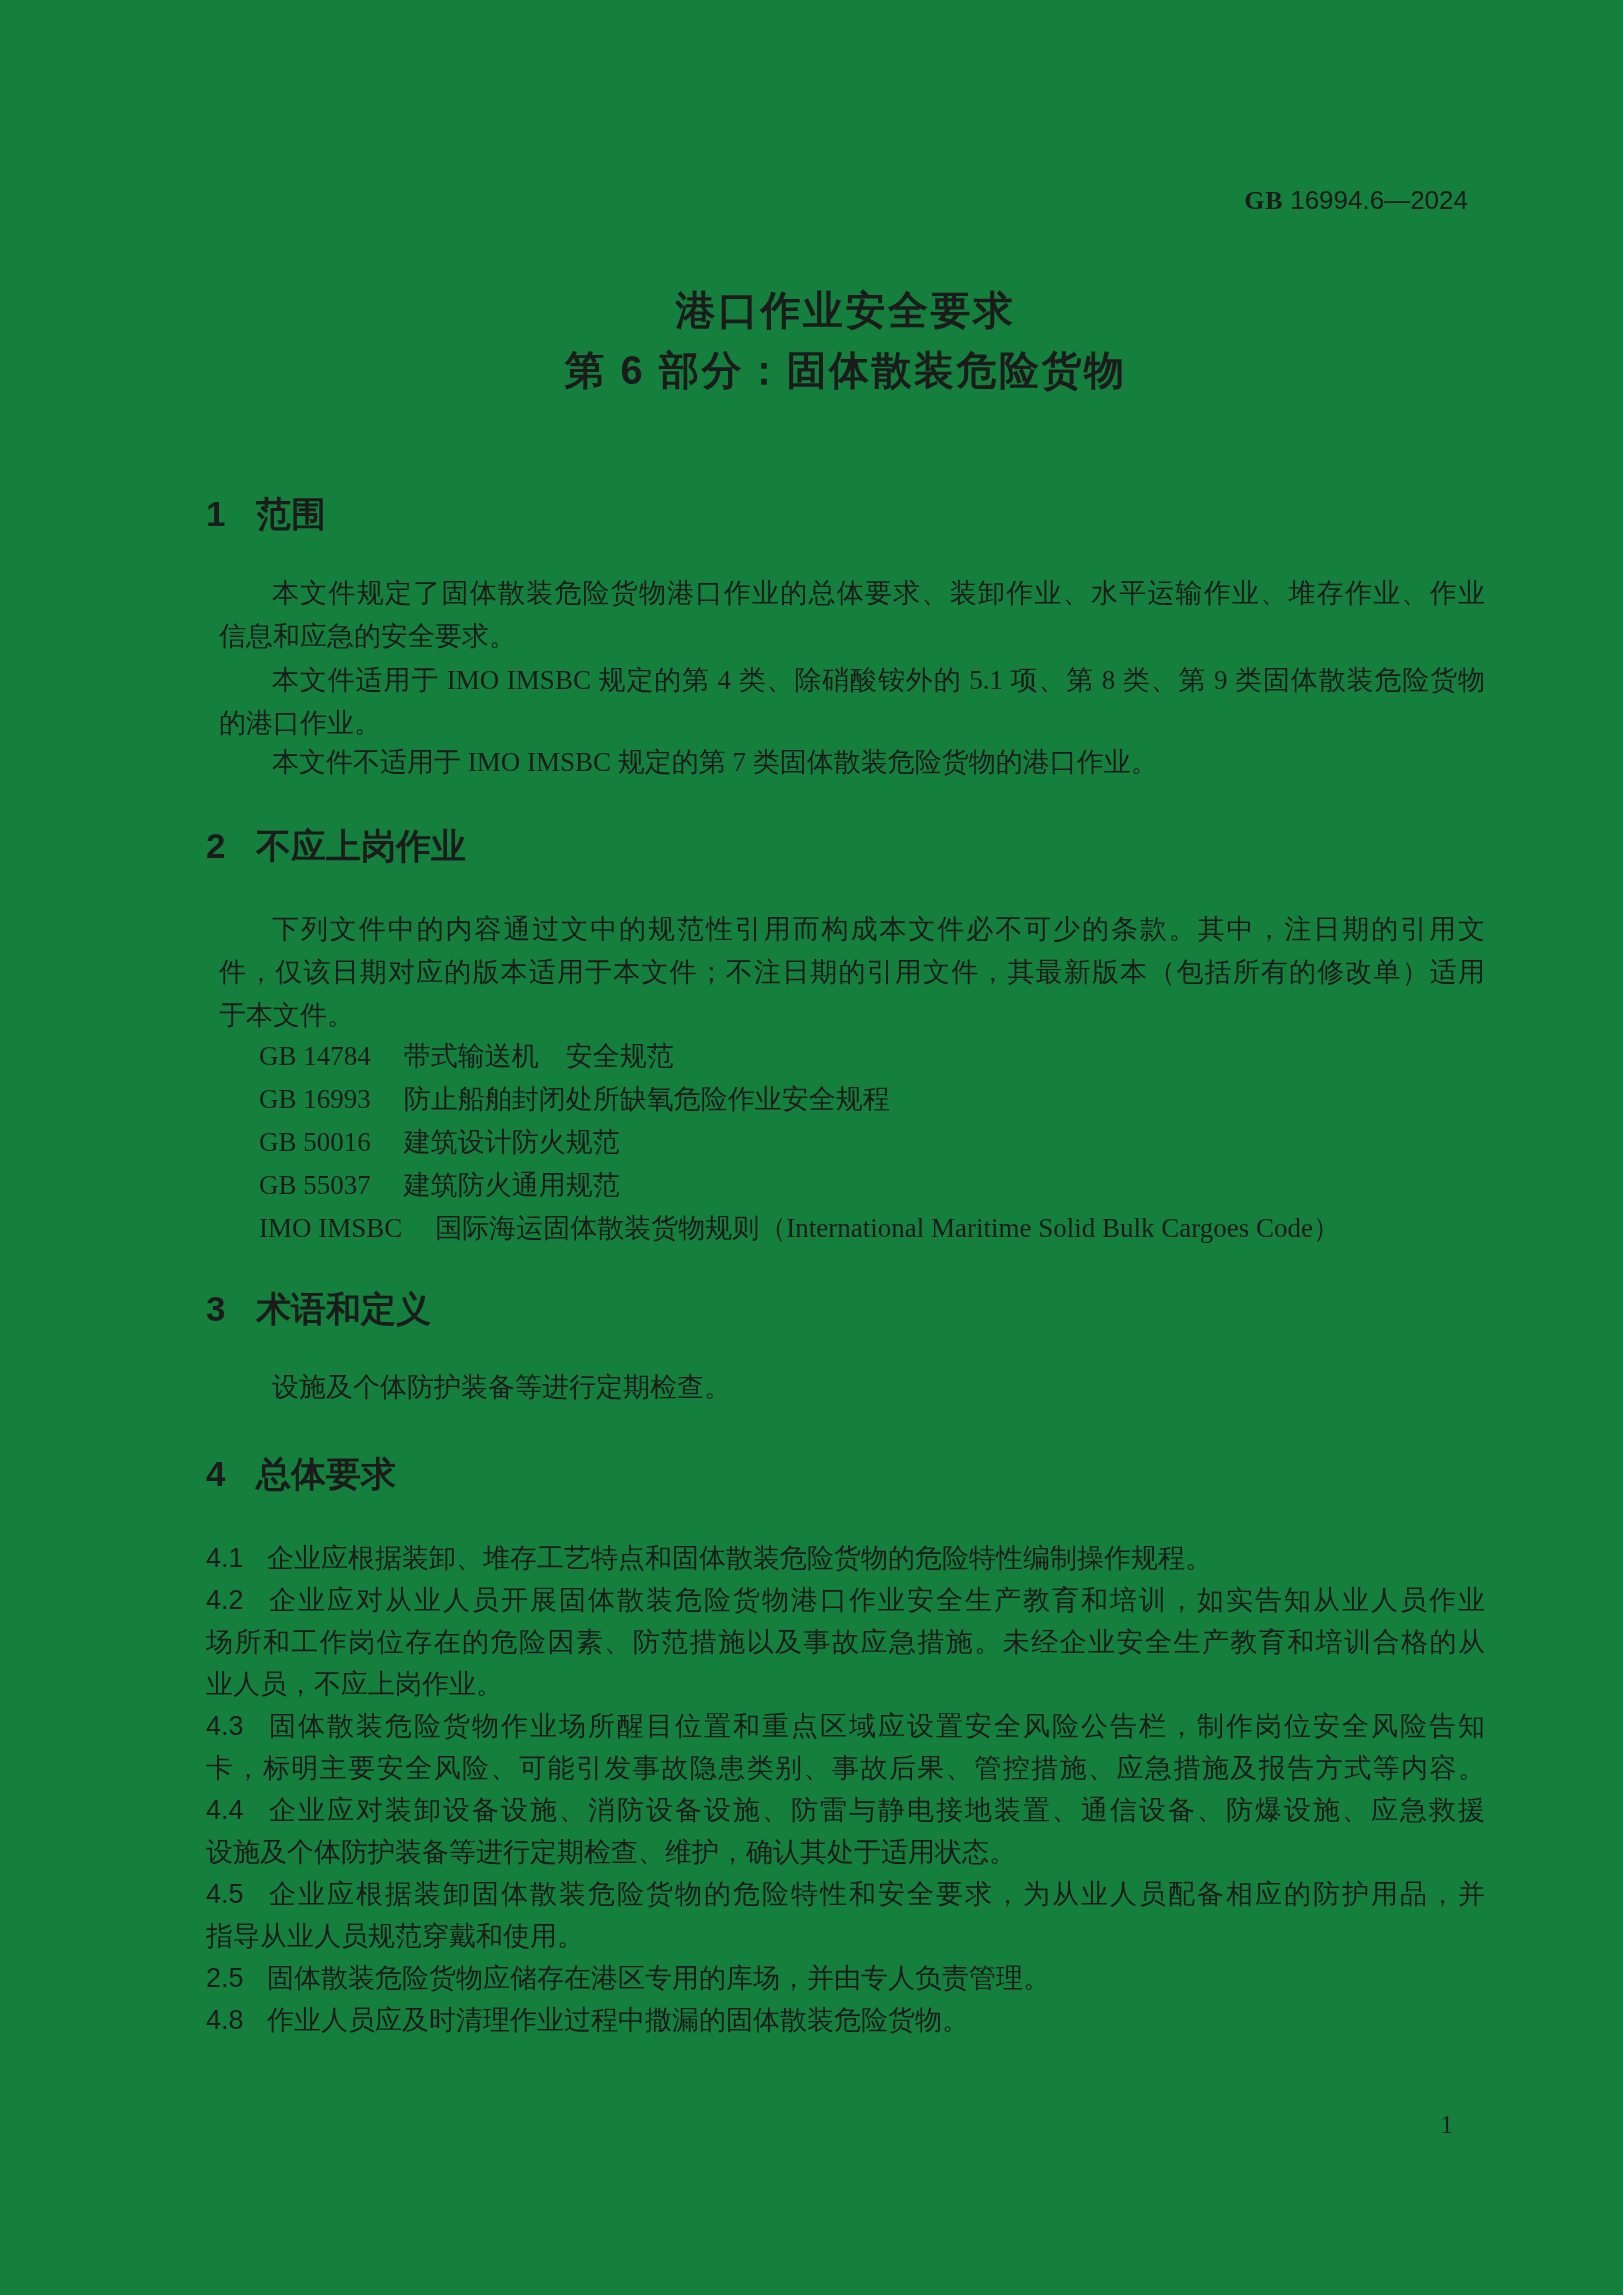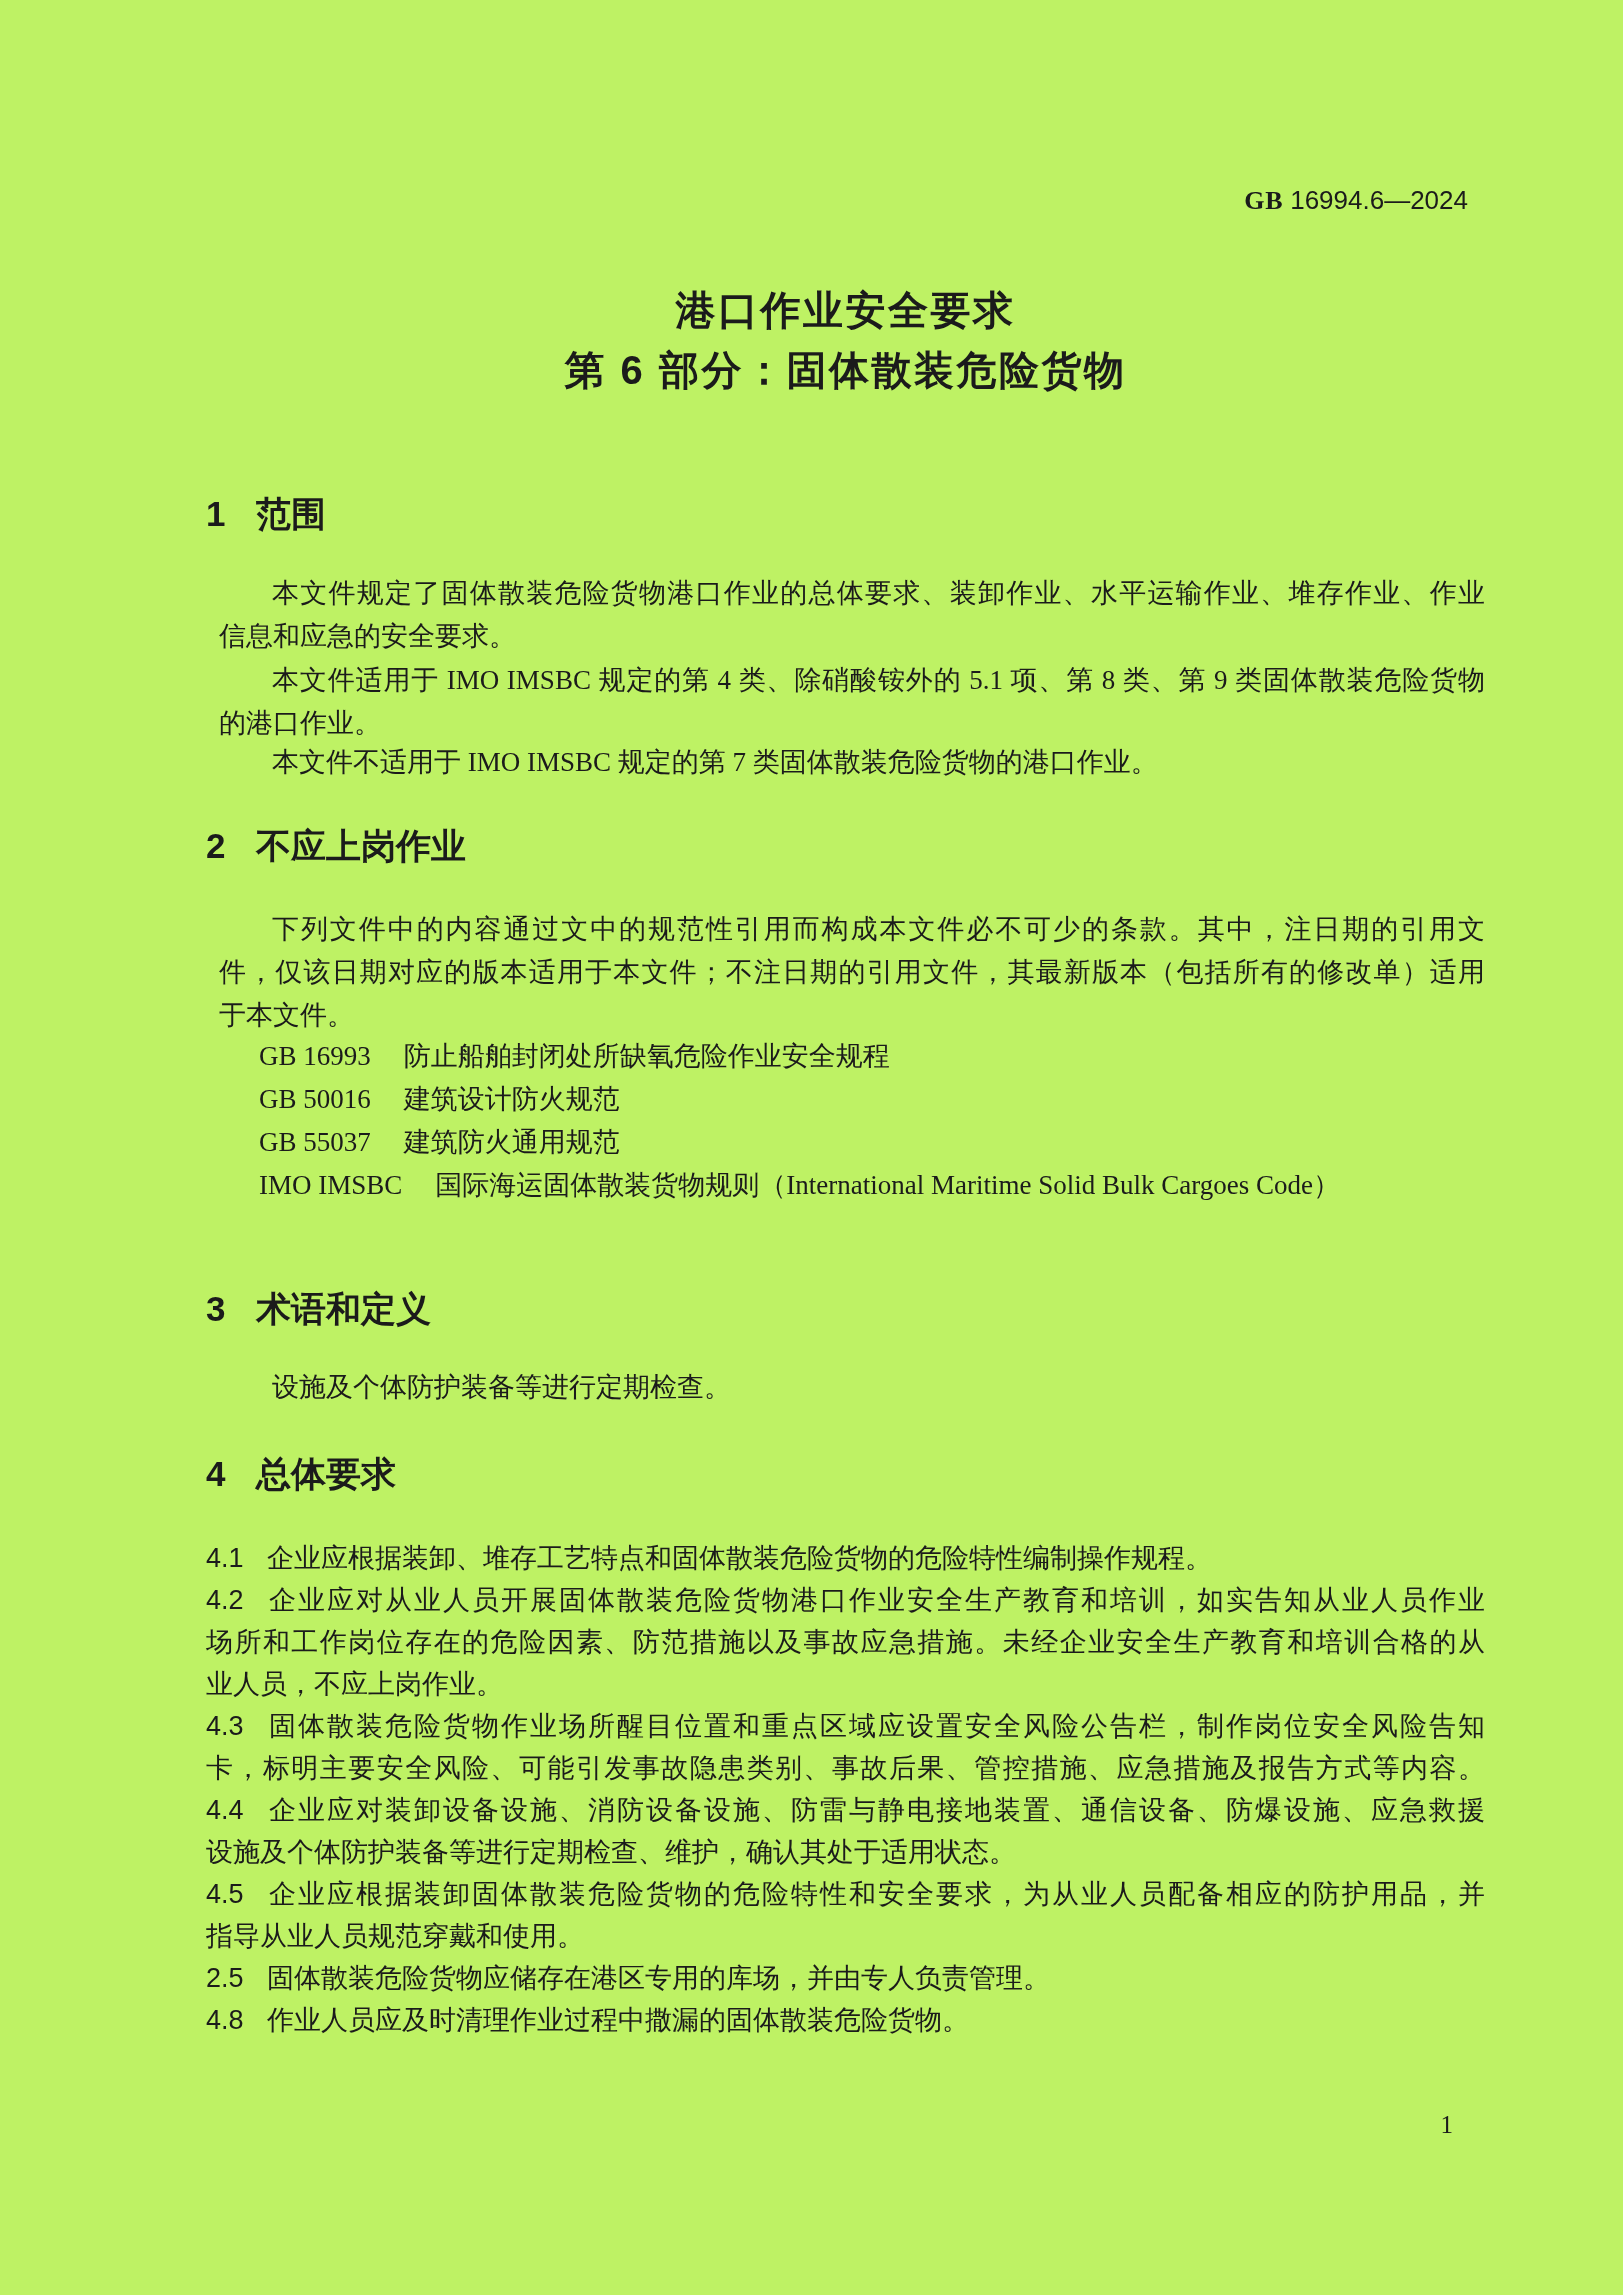--- a/index.html
+++ b/index.html
@@ -1,20 +1,20 @@
 <!DOCTYPE html>
 <html style="font-size:13.3px"><head>
 <meta charset="utf-8">
 <style>
   html,body{margin:0;padding:0;background:#ffffff;}
   .page{
     position:relative;
     width:1623px;
     height:2295px;
-    background:#bef264;
+    background:#15803d;
     color:#1b1b1b;
     font-family:"Liberation Serif","DejaVu Serif",serif;
     overflow:hidden;
   }
   .content{
     position:absolute;
     left:206px;
     top:0;
     width:1279px;
     height:2295px;
@@ -153,20 +153,23 @@
     </div>
 
     <div class="para" style="top:908px">
       <div class="ln indent fill">下列文件中的内容通过文中的规范性引用而构成本文件必不可少的条款。其中，注日期的引用文</div>
       <div class="ln fill">件，仅该日期对应的版本适用于本文件；不注日期的引用文件，其最新版本（包括所有的修改单）适用</div>
       <div class="ln">于本文件。</div>
     </div>
 
     <div class="para" style="top:1035px">
       <div class="ref-line">
+        <span class="ref-code">GB 14784</span><span>带式输送机　安全规范</span>
+      </div>
+      <div class="ref-line">
         <span class="ref-code">GB 16993</span><span>防止船舶封闭处所缺氧危险作业安全规程</span>
       </div>
       <div class="ref-line">
         <span class="ref-code">GB 50016</span><span>建筑设计防火规范</span>
       </div>
       <div class="ref-line">
         <span class="ref-code">GB 55037</span><span>建筑防火通用规范</span>
       </div>
       <div class="ref-line">
         <span class="ref-code">IMO IMSBC</span><span>国际海运固体散装货物规则（International Maritime Solid Bulk Cargoes Code）</span>

